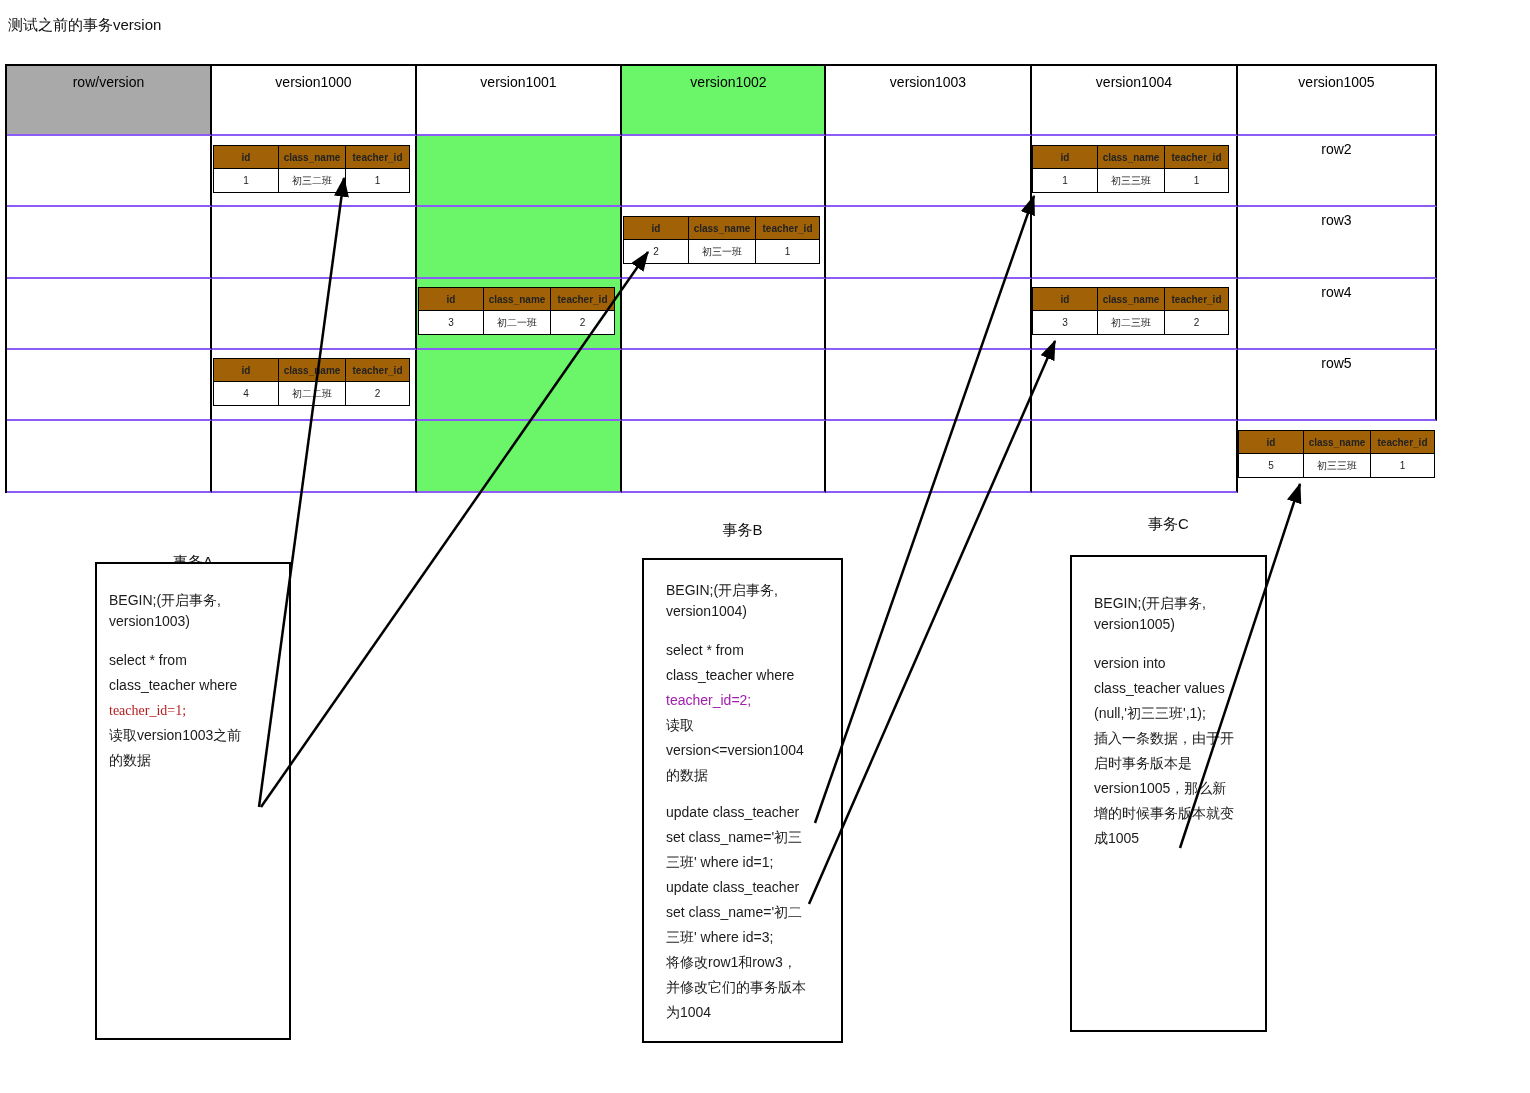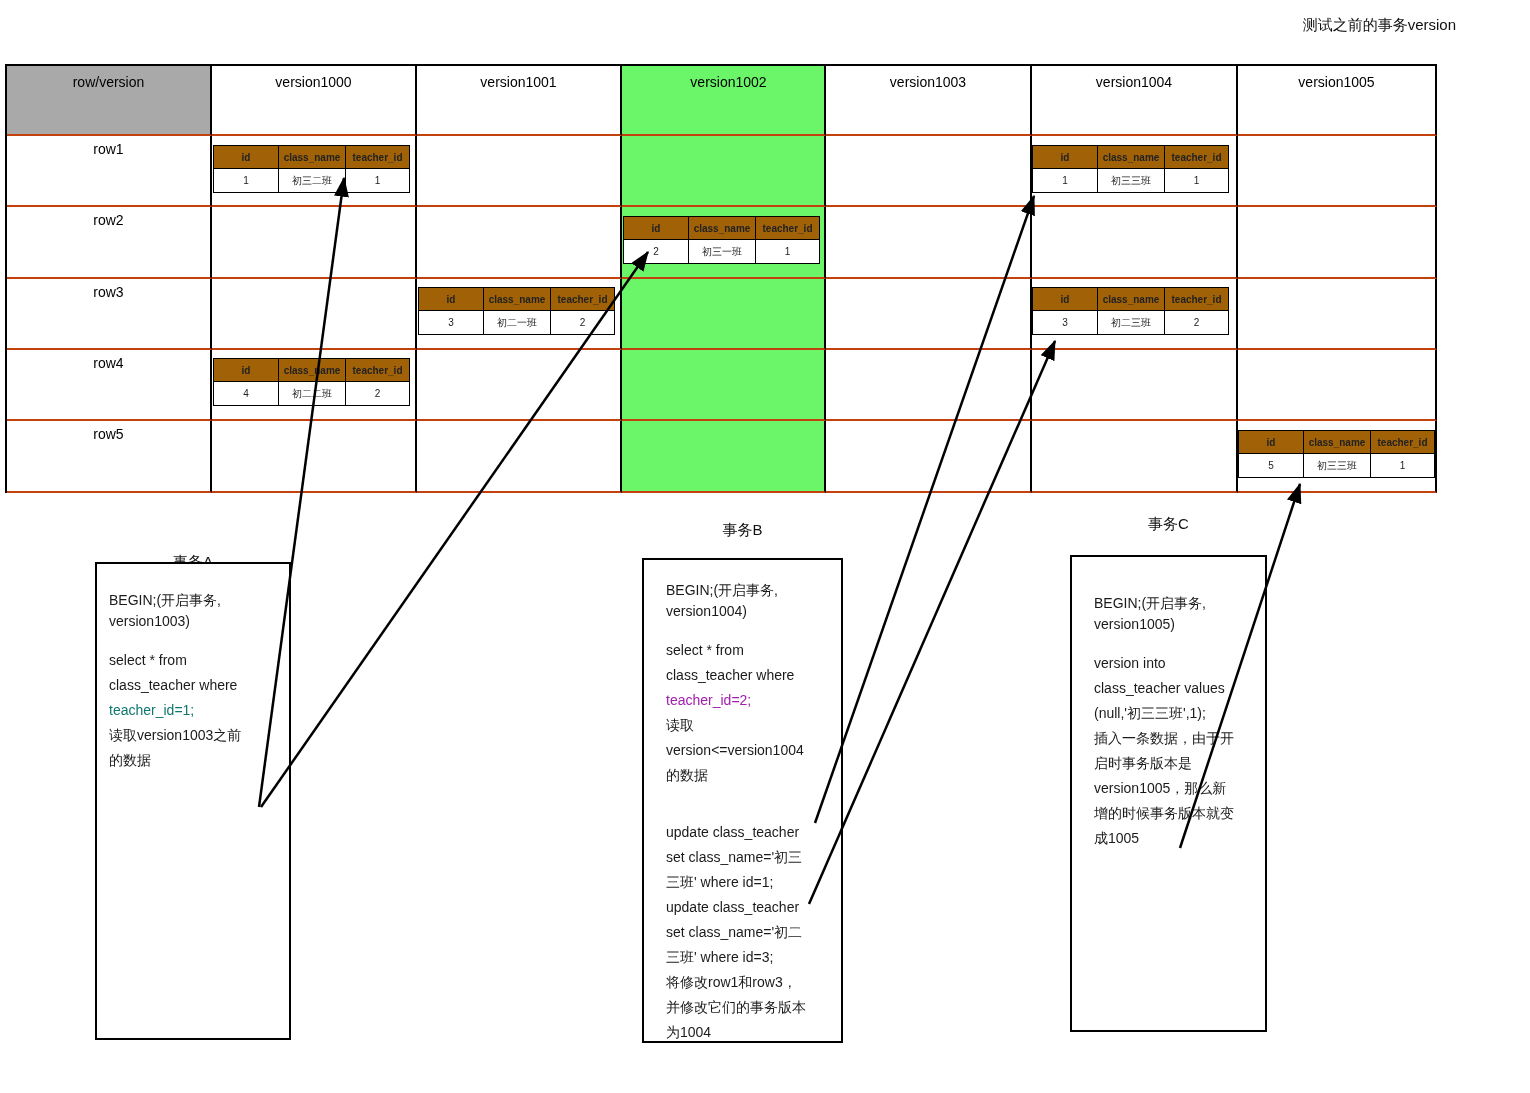--- a/index.html
+++ b/index.html
@@ -1,33 +1,33 @@
 <!DOCTYPE html>
 <html><head>
 <meta charset="utf-8">
 <style>
   html,body { margin:0; padding:0; background:#ffffff; }
   #page-root {
     position:relative; width:1530px; height:1093px; overflow:hidden;
     background:#ffffff; font-family:"Liberation Sans", sans-serif; color:#000;
   }
   .page-title {
-    position:absolute; left:16px; top:16px; width:1440px; text-align:right;
+    position:absolute; left:8px; top:16px; width:1440px; text-align:left;
     font-size:15px; color:#111;
   }
   
   .vgrid {
     position:absolute; left:5px; top:64px; width:1430px; height:427px;
     display:grid;
     grid-template-columns:205px 205px 205px 204px 206px 206px 199px;
     grid-template-rows:70px 71px 72px 71px 71px 72px;
     border-top:2px solid #000; border-left:2px solid #000;
   }
   .gcell {
-    border-right:2px solid #000; border-bottom:2px solid #c2410c;
+    border-right:2px solid #000; border-bottom:2px solid #8b5cf6;
     box-sizing:border-box; font-size:14px;
     display:block; text-align:center; padding-top:8px; background:#fff;
   }
   .gcell.corner { background:#a9a9a9; }
   .gcell.hl { background:#6bf569;padding-left:11px; }
   .gcell.glabel { padding-top:5px; }
   
   .mini { position:absolute; width:195px; background:#fff; border:1px solid #000; z-index:2; }
   .mrow { display:flex; height:23px; }
   .mrow.mhead .mc { background:#a16207; font-weight:bold; }
@@ -64,21 +64,20 @@
 
   <div class="vgrid">
     <div class="gcell corner">row/version</div>
     <div class="gcell">version1000</div>
     <div class="gcell">version1001</div>
     <div class="gcell hl">version1002</div>
     <div class="gcell">version1003</div>
     <div class="gcell">version1004</div>
     <div class="gcell">version1005</div>
 
-    <div class="gcell glabel">row1</div>
     <div class="gcell"></div>
     <div class="gcell"></div>
     <div class="gcell hl"></div>
     <div class="gcell"></div>
     <div class="gcell"></div>
     <div class="gcell"></div>
 
     <div class="gcell glabel">row2</div>
     <div class="gcell"></div>
     <div class="gcell"></div>
@@ -205,41 +204,41 @@
 
   <div class="txn-label" style="left:95px;top:553px;width:196px">事务A</div>
   <div class="txn-box" style="left:95px;top:562px;width:196px;height:478px;padding:26px 8px 0 12px">
     <div class="para p-tight">
       <div class="ln">BEGIN;(开启事务,</div>
       <div class="ln">version1003)</div>
     </div>
     <div class="para p-wide" style="margin-top:16px">
       <div class="ln">select * from</div>
       <div class="ln">class_teacher where</div>
-      <div class="ln" style="color: #0f766e;">teacher_id=1;</div>
+      <div class="ln" style="color: #b91c1c; font-family: Liberation Serif, serif;">teacher_id=1;</div>
       <div class="ln">读取version1003之前</div>
       <div class="ln">的数据</div>
     </div>
   </div>
 
   <div class="txn-label" style="left:642px;top:521px;width:201px">事务B</div>
   <div class="txn-box" style="left:642px;top:558px;width:201px;height:485px;padding:20px 6px 0 22px">
     <div class="para p-tight">
       <div class="ln">BEGIN;(开启事务,</div>
       <div class="ln">version1004)</div>
     </div>
     <div class="para p-wide" style="margin-top:16px">
       <div class="ln">select * from</div>
       <div class="ln">class_teacher where</div>
       <div class="ln" style="color: #a21caf;">teacher_id=2;</div>
       <div class="ln">读取</div>
       <div class="ln">version&lt;=version1004</div>
       <div class="ln">的数据</div>
     </div>
-    <div class="para p-wide" style="margin-top:32px">
+    <div class="para p-wide" style="margin-top:12px">
       <div class="ln">update class_teacher</div>
       <div class="ln">set class_name='初三</div>
       <div class="ln">三班' where id=1;</div>
       <div class="ln">update class_teacher</div>
       <div class="ln">set class_name='初二</div>
       <div class="ln">三班' where id=3;</div>
       <div class="ln">将修改row1和row3，</div>
       <div class="ln">并修改它们的事务版本</div>
       <div class="ln">为1004</div>
     </div>

